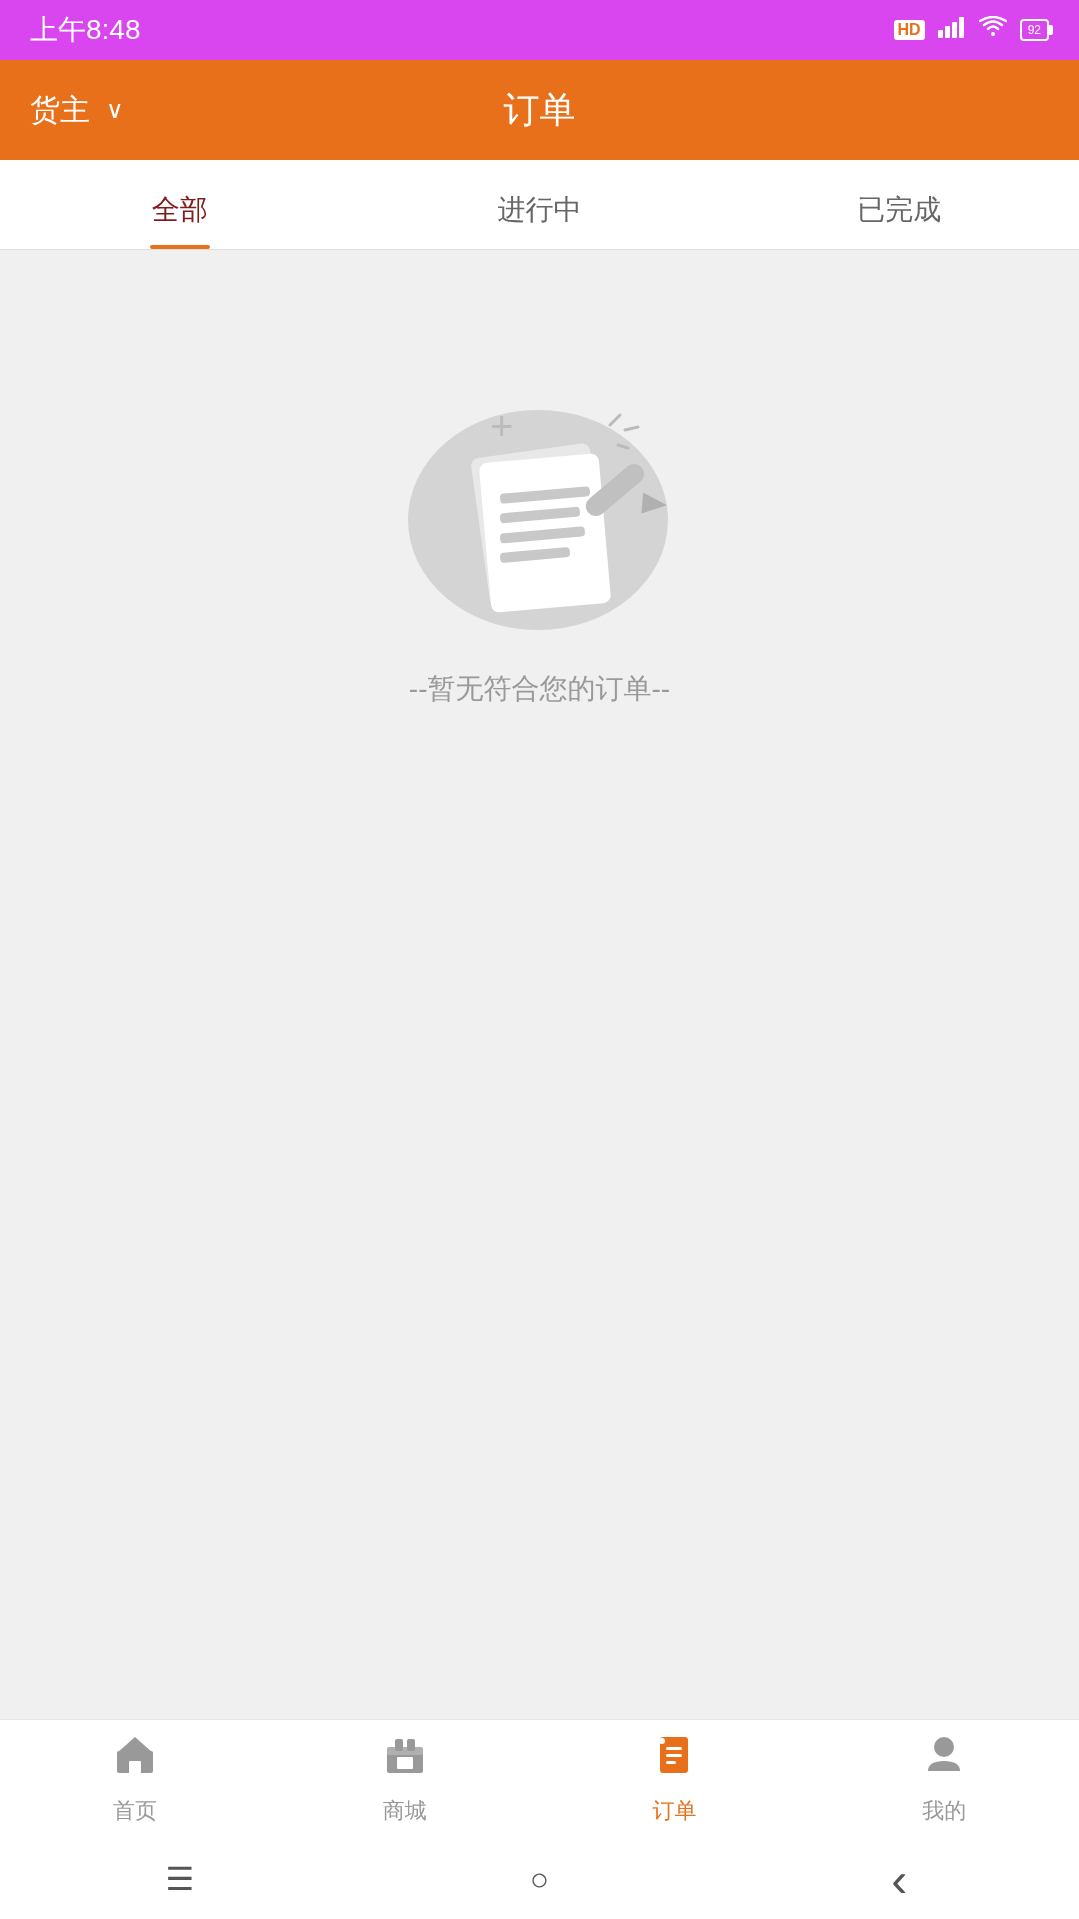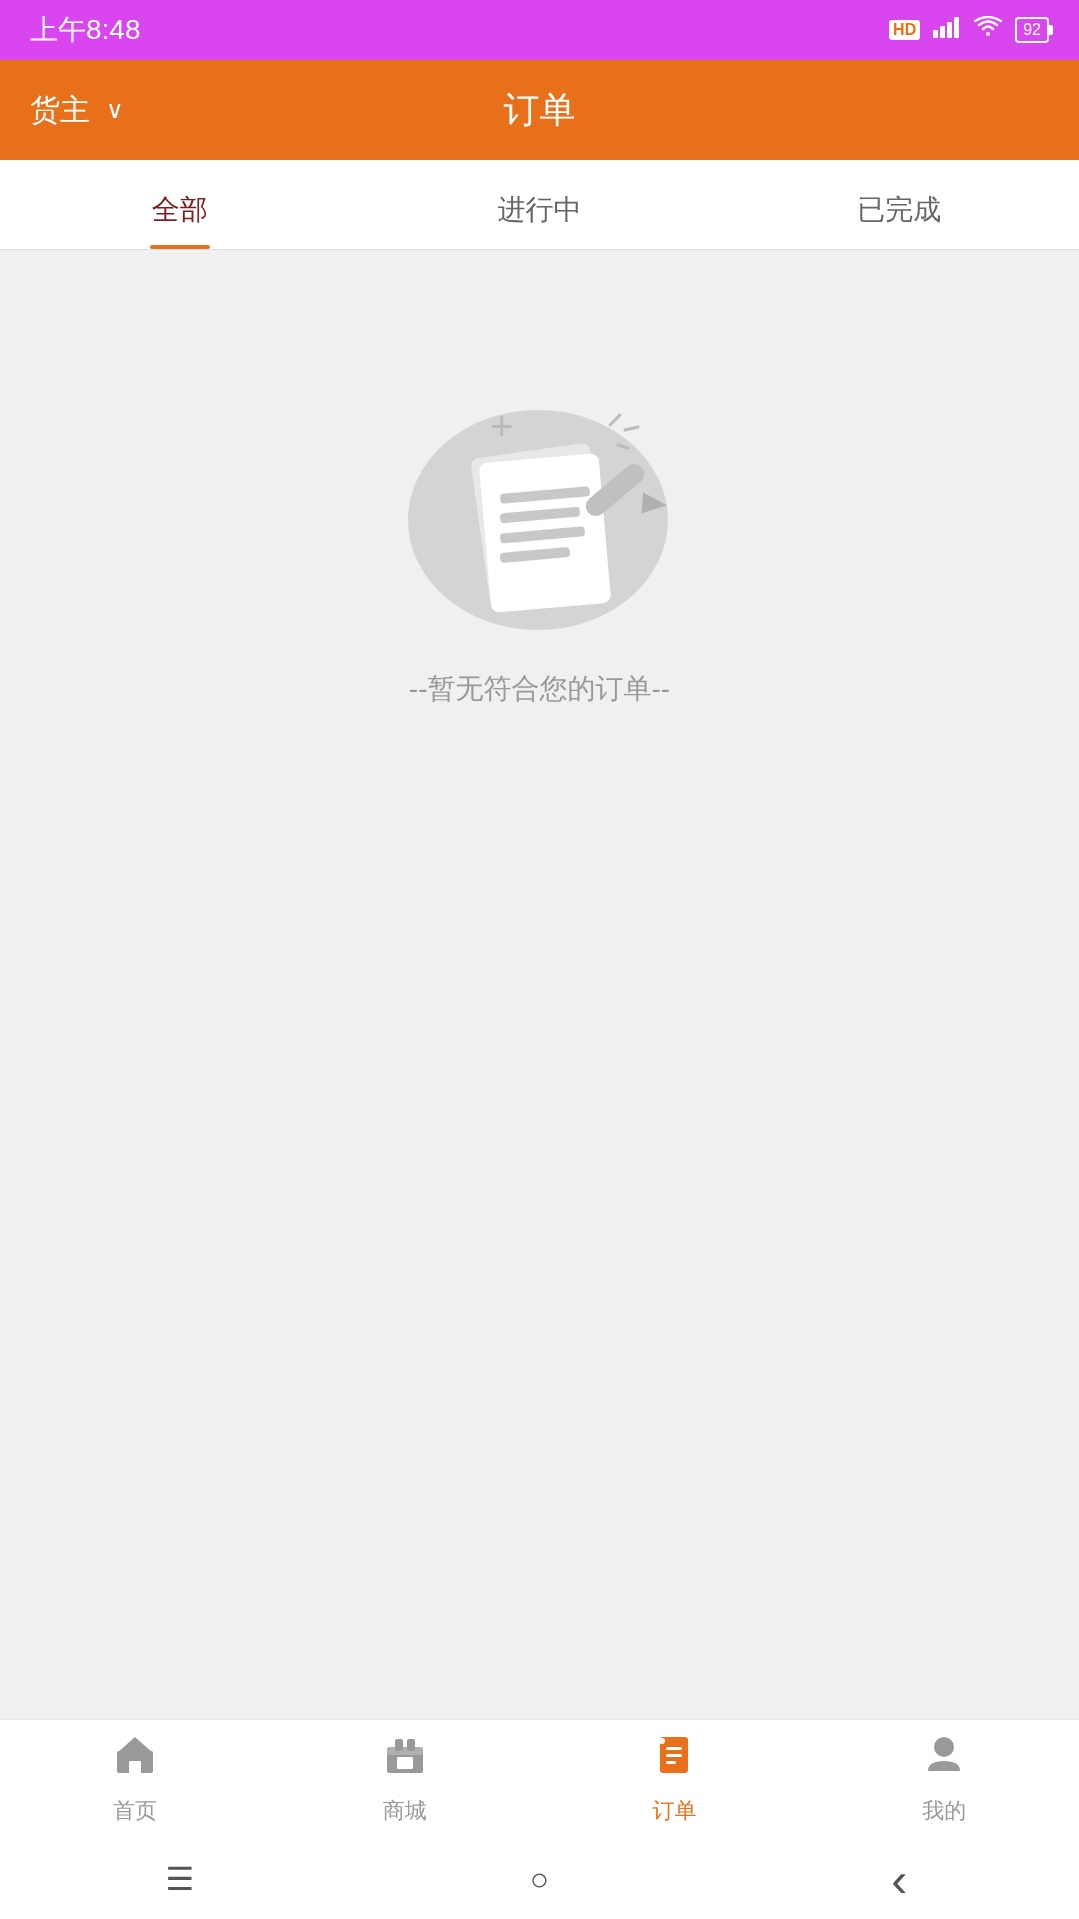--- a/index.html
+++ b/index.html
@@ -35,21 +35,21 @@
       gap: 13px;
       color: white;
       font-size: 22px;
     }
     .signal-icon { font-size: 22px; }
     .wifi-icon { font-size: 22px; }
     .battery-box {
       border: 2px solid white;
       border-radius: 4px;
       padding: 2px 6px;
-      font-size: 16px;
+      font-size: 12px;
       position: relative;
     }
     .battery-box::after {
       content: '';
       position: absolute;
       right: -6px;
       top: 50%;
       transform: translateY(-50%);
       width: 4px;
       height: 10px;

